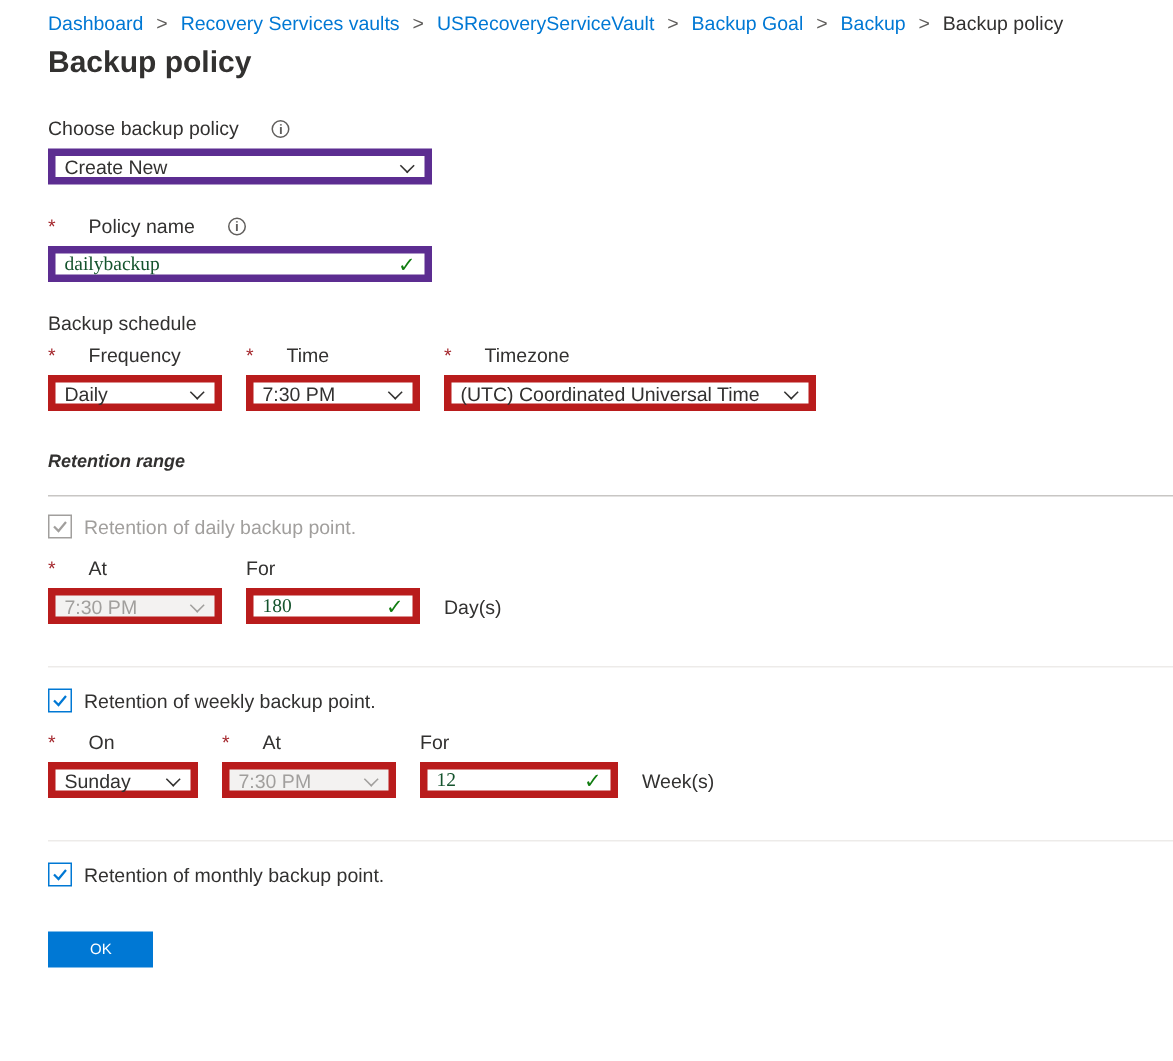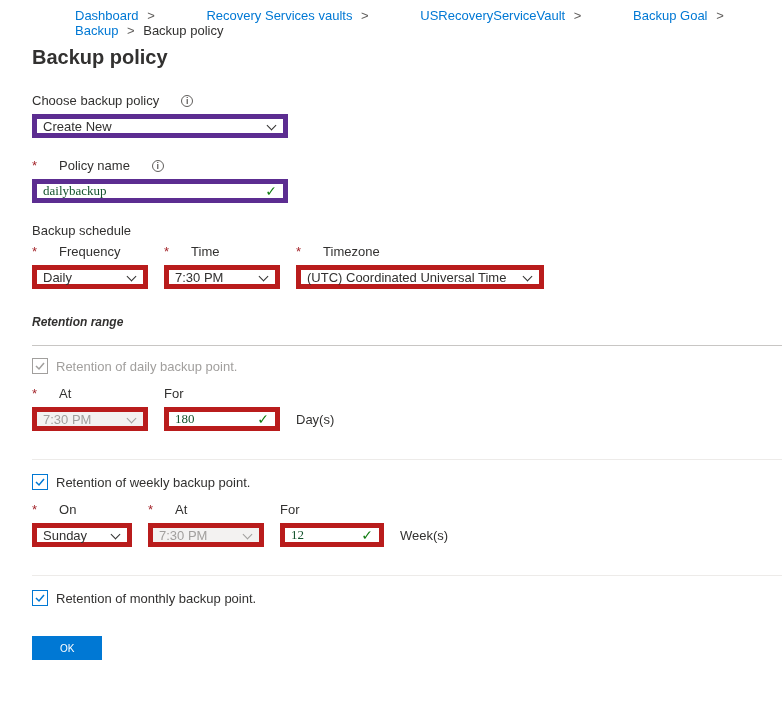--- a/index.html
+++ b/index.html
@@ -1,20 +1,20 @@
 <!DOCTYPE html>
 <html><head>
 <meta charset="utf-8">
 <style>
   * { box-sizing: border-box; margin: 0; padding: 0; }
   body { font-family: "Segoe UI", Arial, sans-serif; font-size: 13px; color: #323130; background: #fff; width: 782px; }
   .page { padding: 0 0 16px 32px; }
   
   .breadcrumb { padding: 8px 0 6px 0; font-size: 13px; }
-  .breadcrumb a { color: #0078d4; text-decoration: none; margin-left: 43px; }
+  .breadcrumb a { color: #0078d4; text-decoration: none; }
   .breadcrumb .sep { color: #605e5c; margin: 0 5px; }
   .breadcrumb .current { color: #323130; }
   
   h1 { font-size: 20px; font-weight: 600; margin: 2px 0 24px 0; }
   
   .label-row { margin-bottom: 6px; font-size: 13px; color: #323130; display: flex; align-items: center; gap: 20px; }
   .req { color: #a4262c; margin-right: 2px; }
   .info-icon { display: inline-block; width: 12px; height: 12px; border-radius: 50%; border: 1px solid #605e5c; color: #605e5c; font-size: 9px; line-height: 11px; text-align: center; font-weight: bold; margin-left: 2px; }
   
   .select-box, .text-box { height: 24px; border: 5px solid #b91c1c; background: #fff; font-size: 13px; padding: 0 6px; display: flex; align-items: center; position: relative; }
@@ -198,21 +198,21 @@
         </div>
       <div class="select-box disabled" style="width:116px">
         <span class="val">7:30 PM</span>
         <span class="chev"></span>
       </div>
     </div>
     <div class="col">
       <div class="label-row">
           <span>For</span>
         </div>
-      <div class="text-box" style="width:104px">
+      <div class="text-box" style="width:132px">
         <input type="text" value="12" style="">
         <span class="check-ok">✓</span>
       </div>
     </div>
     <div class="unit">Week(s)</div>
   </div>
 
   <hr class="hr-light">
 
   

